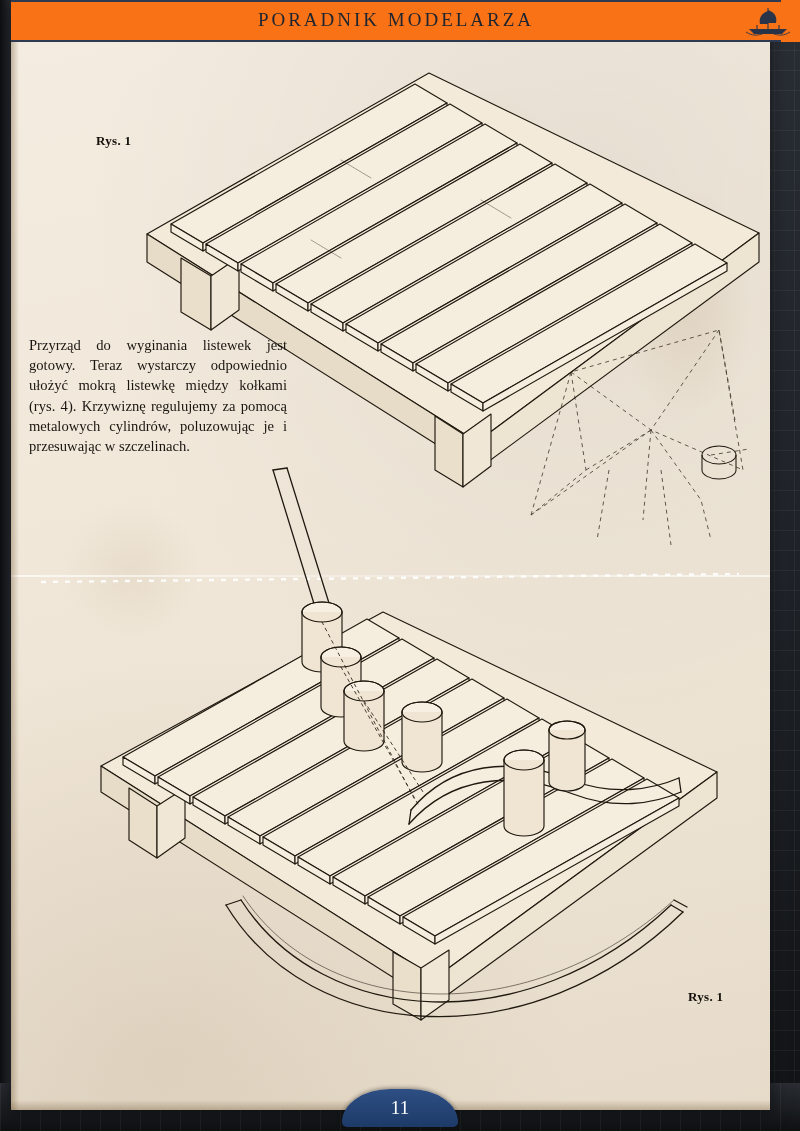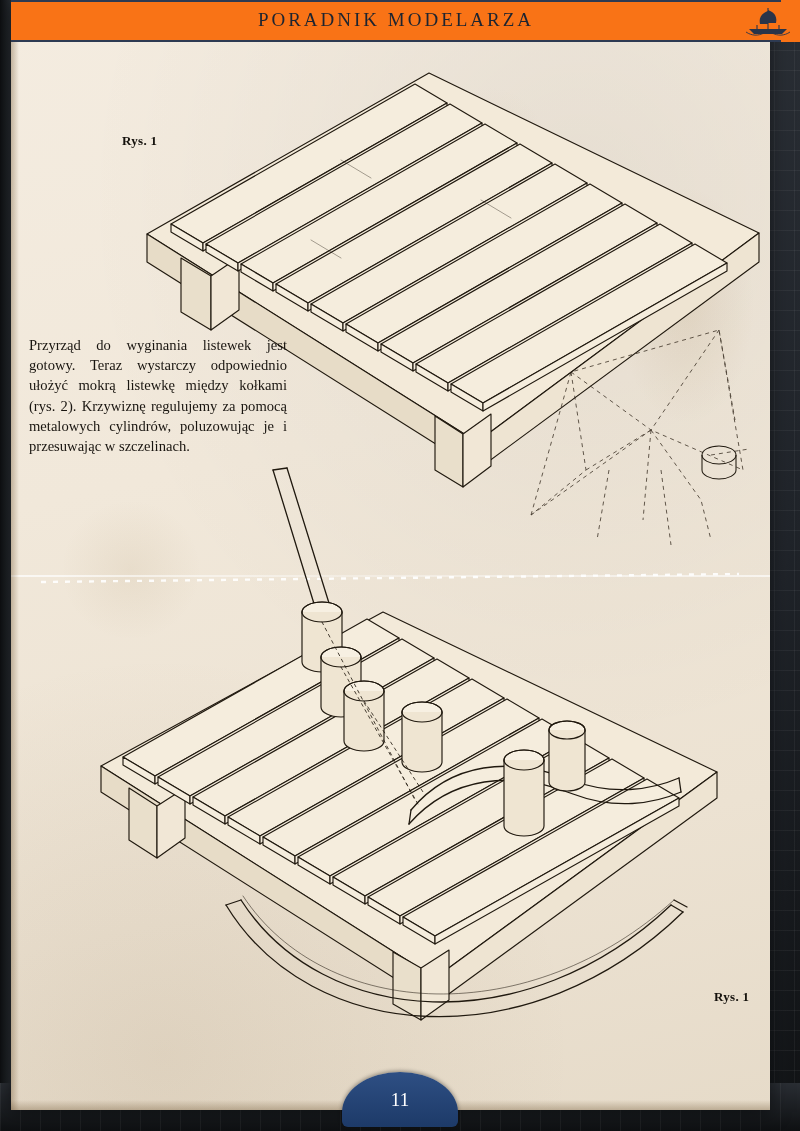--- a/index.html
+++ b/index.html
@@ -114,42 +114,41 @@
   }
 
   
   .fig-label {
     position: absolute;
     font-family: "Liberation Serif", serif;
     font-weight: bold;
     font-size: 13px;
     color: #14110c;
     letter-spacing: .3px;
-    margin-left: 26px;
   }
   #fig1-label { left: 85px; top: 133px; }
   #fig2-label { left: 677px; top: 989px; }
 
   .body-text {
     position: absolute;
     left: 18px; top: 335px; width: 258px;
     font-family: "Liberation Serif", serif;
     font-size: 14.6px;
     line-height: 20.2px;
     color: #191510;
     text-align: justify;
     white-space: pre-wrap;
   }
 
   
   .page-tab {
     position: absolute;
     left: 50%; transform: translateX(-50%);
     bottom: 4px;
-    width: 116px; height: 55px;
+    width: 116px; height: 38px;
     background: linear-gradient(180deg, #2e4f84 0%, #1d3a68 100%);
     border-radius: 58px 58px 6px 6px / 40px 40px 6px 6px;
     box-shadow: 0 -1px 4px rgba(0,0,0,0.4);
     display: flex; align-items: center; justify-content: center;
     color: #ffffff;
     font-family: "Liberation Serif", serif;
     font-size: 19px;
   }
 
   .drawing { position: absolute; left: 0; top: 0; }
@@ -350,21 +349,21 @@
         <path d="M230,900 C312,1028 516,1042 660,905" stroke-width="1.3"></path>
         <path d="M215,905 L230,900" stroke-width="1.3"></path>
         <path d="M672,912 L660,905" stroke-width="1.3"></path>
         <path d="M663,900 L676,907" stroke-width="1.3"></path>
         <path d="M663,900 C520,1030 315,1022 232,896" stroke-width="0.9" opacity="0.6"></path>
       </g>
     </svg>
 
     <div class="fig-label" id="fig1-label">Rys. 1</div>
 
-    <div class="body-text">Przyrząd do wyginania listewek jest gotowy. Teraz wystarczy odpowiednio ułożyć mokrą listewkę między kołkami (rys. 2). Krzywiznę regulujemy za pomocą metalowych cylindrów, poluzowując je i przesuwając w szczelinach.</div>
+    <div class="body-text">Przyrząd do wyginania listewek jest gotowy. Teraz wystarczy odpowiednio ułożyć mokrą listewkę między kołkami (rys. 4). Krzywiznę regulujemy za pomocą metalowych cylindrów, poluzowując je i przesuwając w szczelinach.</div>
 
     <div class="fig-label" id="fig2-label">Rys. 1</div>
   </div>
 
   <div class="header-band">
     <div class="rule-top"></div>
     <div class="rule-bottom"></div>
     <div class="header-title">PORADNIK MODELARZA</div>
     <div class="header-emblem">
       <svg width="50" height="32" viewBox="0 0 50 32" fill="none" stroke="#2a3449" stroke-width="1.1">

